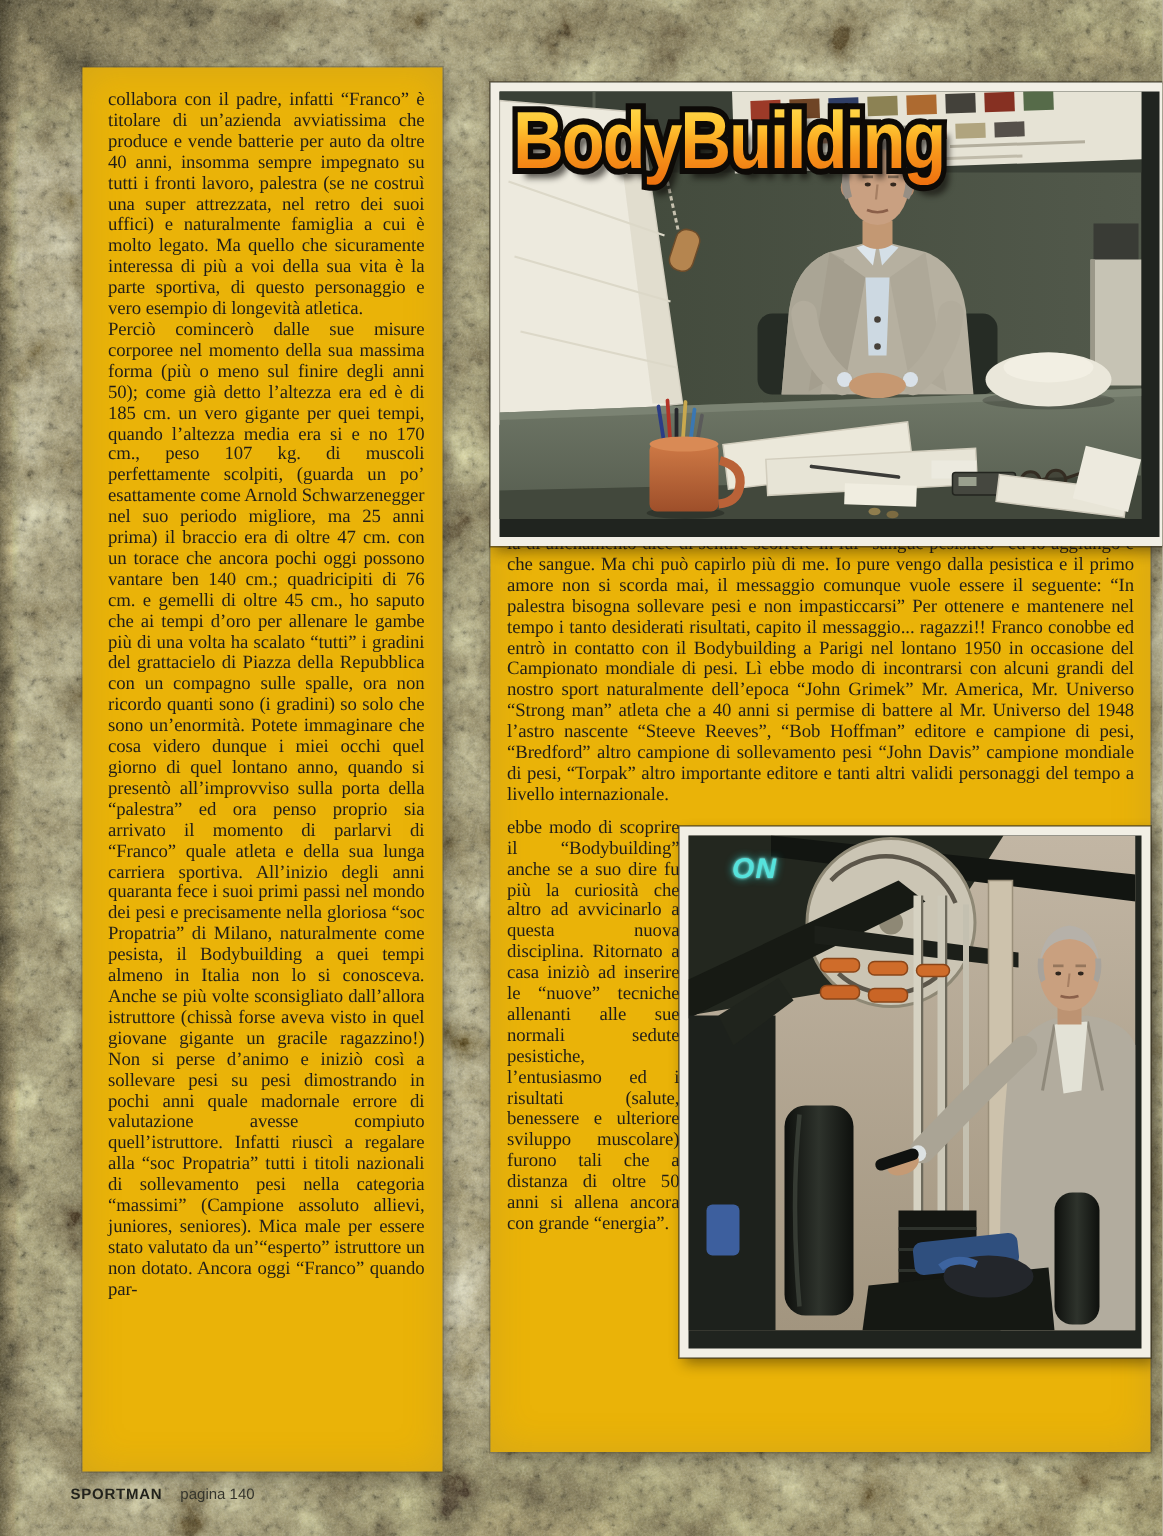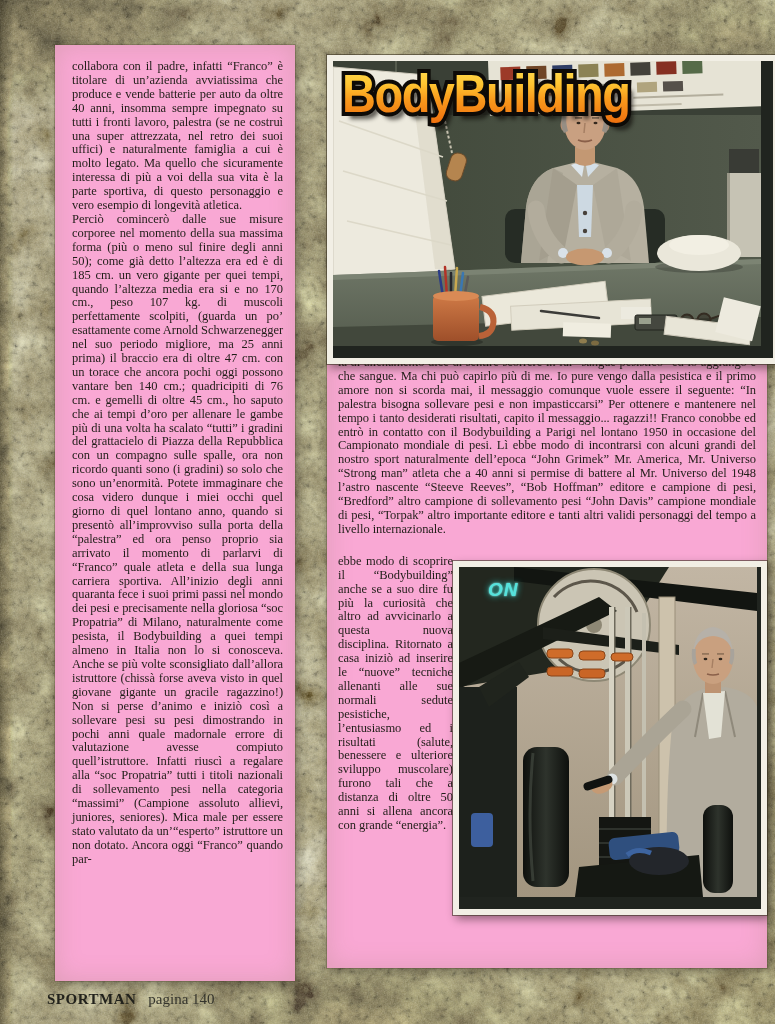--- a/index.html
+++ b/index.html
@@ -13,30 +13,30 @@
       radial-gradient(220px 130px at 96% 4%, rgba(30,28,16,.30), transparent 70%),
       radial-gradient(340px 170px at 45% 100%, rgba(35,30,16,.35), transparent 75%),
       linear-gradient(90deg, rgba(28,24,12,.5) 0, rgba(28,24,12,0) 14px),
       linear-gradient(118deg,#a89e78,#8f8663 36%,#aca279 64%,#91875f);}
   .stone svg{position:absolute;inset:0;display:block;}
   .noiseA{mix-blend-mode:overlay;opacity:.9;}
   .noiseB{mix-blend-mode:multiply;opacity:.5;}
   .noiseC{mix-blend-mode:soft-light;opacity:.75;}
 
   
-  .paper{position:absolute;background:#f9a8d4;box-sizing:border-box;
+  .paper{position:absolute;background:#eab308;box-sizing:border-box;
     box-shadow:0 0 0 1px rgba(90,80,55,.35), 2px 3px 10px rgba(20,18,10,.4),
                inset 0 0 26px rgba(130,118,84,.22);}
   .left-col{left:55px;top:45px;width:240px;height:936px;z-index:1;
     padding:15px 12px 8px 17px;overflow:hidden;}
   .right-col{left:327px;top:352px;width:440px;min-height:616px;z-index:1;
     padding:4px 11px 0 11px;}
   .bodytext p{margin:0;font-size:12.5px;line-height:13.9px;text-align:justify;
     color:#211e19;letter-spacing:-0.05px;}
-  .bottom-row{display:flex;margin-top:18px;align-items:flex-start;}
+  .bottom-row{display:flex;margin-top:8px;align-items:flex-start;}
   .narrow-text{width:118px;}
 
   
   .photo{position:relative;border:6px solid #f2efe5;background:#20241f;
     box-shadow:0 0 0 1px rgba(60,52,35,.6), 3px 4px 9px rgba(15,12,6,.45);}
   .office-photo{position:absolute;left:327px;top:55px;width:440px;height:297px;z-index:2;}
   .office-photo svg{display:block;}
   .gym-photo{width:310px;height:342px;margin-left:auto;margin-right:-11px;margin-top:6px;z-index:2;}
   .gym-photo svg{display:block;}
   .neon{position:absolute;left:3px;top:12px;font-family:"Liberation Sans",sans-serif;
@@ -56,21 +56,21 @@
   @supports not (-webkit-background-clip: text){.bb .fill{background:none;color:#f59a1c;}}
   .story{position:relative;z-index:1;margin:-14px 0 0 74px;font-family:"Liberation Serif",serif;
     font-weight:bold;font-size:45px;line-height:1;letter-spacing:5px;color:#171520;
     -webkit-text-stroke:2.5px #efece0;white-space:nowrap;
     text-shadow:-1px -1px 0 #f5f2e6,1px -1px 0 #f5f2e6,-1px 1px 0 #f5f2e6,1px 1px 0 #f5f2e6,
       4px 5px 3px rgba(12,12,16,.75);}
   .story .big-s{font-size:57px;}
 
   
   .footer{position:absolute;left:47px;top:991px;z-index:1;
-    font-family:Liberation Serif, serif;font-size:15px;color:#22221c;}
+    font-family:Liberation Sans, sans-serif;font-size:10px;color:#22221c;}
   .footer .mag{font-weight:bold;letter-spacing:.5px;}
   .footer .pg{margin-left:12px;color:#34342c;}
 </style>
 </head>
 <body>
 
 <div class="page">
 
   <div class="stone">
     <svg class="noiseA" width="775" height="1024" xmlns="http://www.w3.org/2000/svg">

